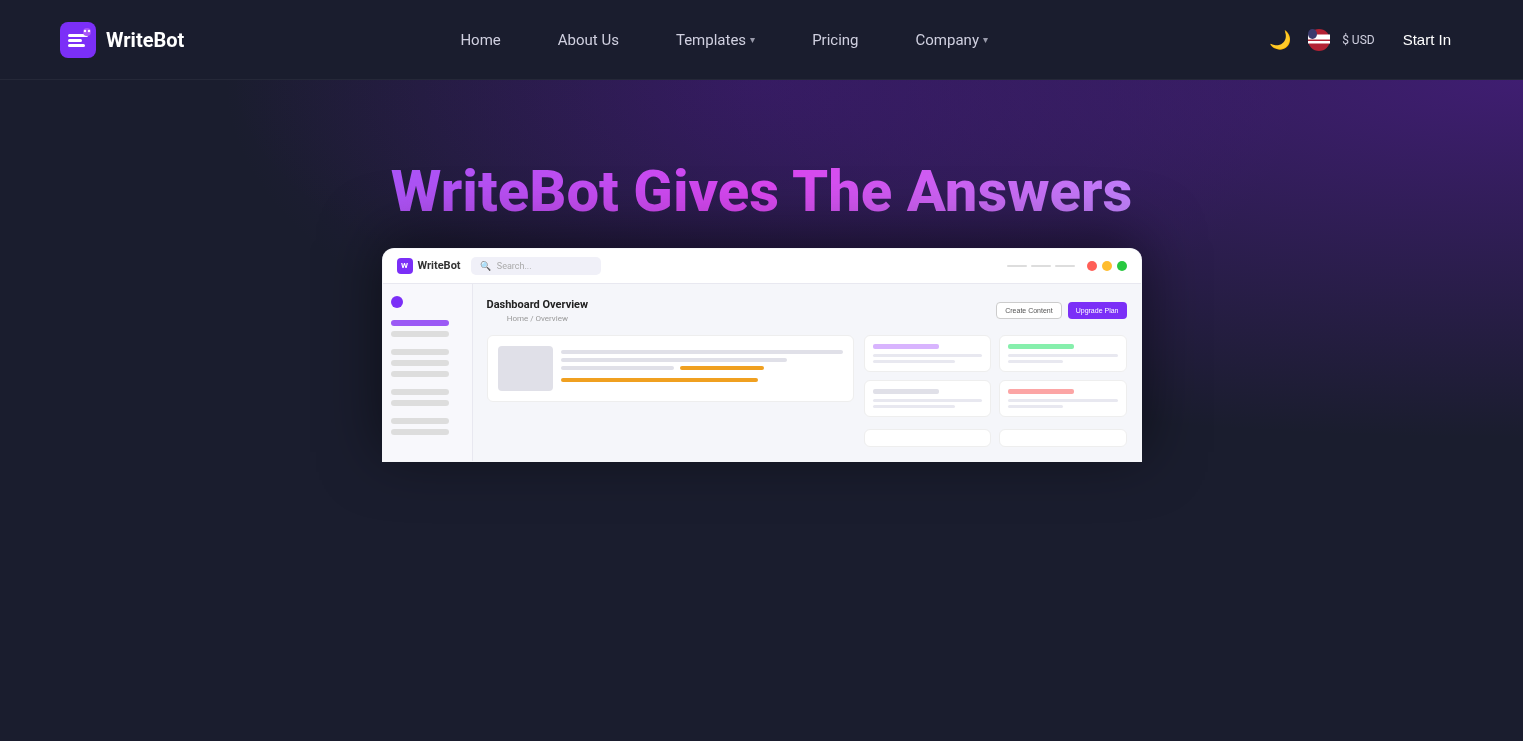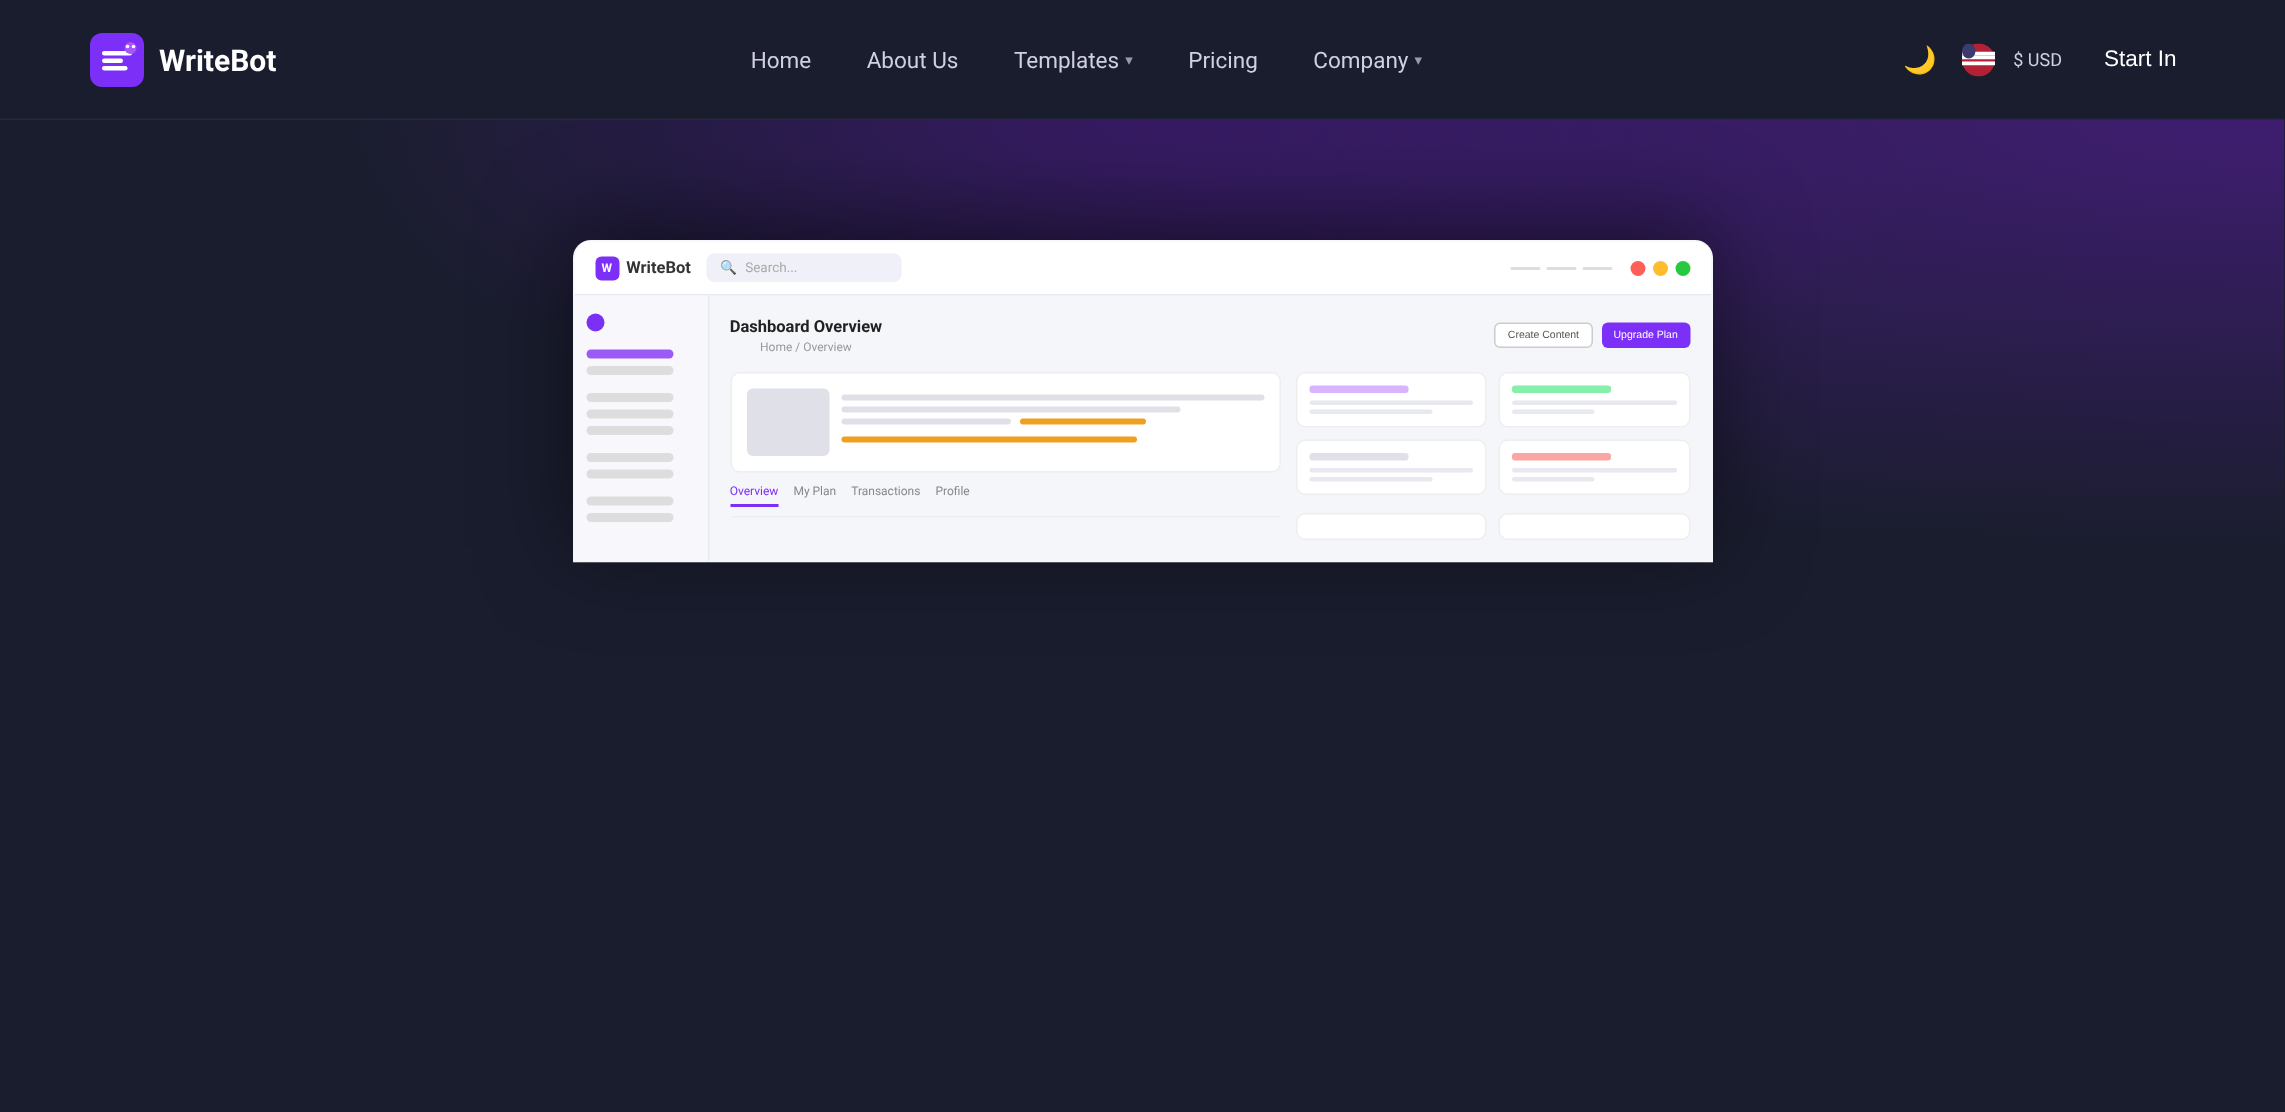--- a/index.html
+++ b/index.html
@@ -42,21 +42,21 @@
     }
 
     .logo-text {
       font-size: 20px;
       font-weight: 700;
       color: #ffffff;
     }
 
     .nav-links {
       display: flex;
-      gap: 5px;
+      gap: 25px;
       list-style: none;
     }
 
     .nav-links li a {
       color: #d0d0e0;
       text-decoration: none;
       font-size: 15px;
       padding: 8px 16px;
       border-radius: 6px;
       display: flex;
@@ -552,20 +552,21 @@
           <rect x="0" y="0" width="9" height="10" rx="11" fill="#3c3b6e"></rect>
         </svg>
       </div>
       <span style="color:#d0d0e0;font-size:12px;">$ USD</span>
     </div>
     <button class="sign-in-btn">Start In</button>
   </div>
 </header>
 
 <section class="hero">
+  <h1 class="hero-title-purple">WriteBot Gives The Answers</h1>
 
   <div class="dashboard-preview">
 
     <div class="dashboard-topbar">
       <div class="dash-logo">
         <div class="dash-logo-icon">W</div>
         <span>WriteBot</span>
       </div>
       <div style="background:#f0f0f8;border-radius:5px;padding:4px 10px;display:flex;align-items:center;gap:5px;width:130px;">
         <span style="color:#aaa;font-size:9px;">🔍</span>
@@ -632,26 +633,20 @@
                   <div class="dash-line w-80"></div>
                   <div style="display:flex;align-items:center;gap:6px;">
                     <div class="dash-line w-40"></div>
                     <div class="dash-line accent" style="width:30%;"></div>
                   </div>
                   <div class="dash-progress-bar"></div>
                 </div>
               </div>
             </div>
 
-            <div class="dash-tabs">
-              <span class="dash-tab active">Overview</span>
-              <span class="dash-tab">My Plan</span>
-              <span class="dash-tab">Transactions</span>
-              <span class="dash-tab">Profile</span>
-            </div>
 
           </div>
 
           <div class="dash-right-panel">
             <div class="dash-right-row">
               <div class="dash-mini-card purple-accent">
                 <div class="dash-mini-header"></div>
                 <div class="dash-mini-lines">
                   <div class="dash-mini-line w-full"></div>
                   <div class="dash-mini-line w-75"></div>

